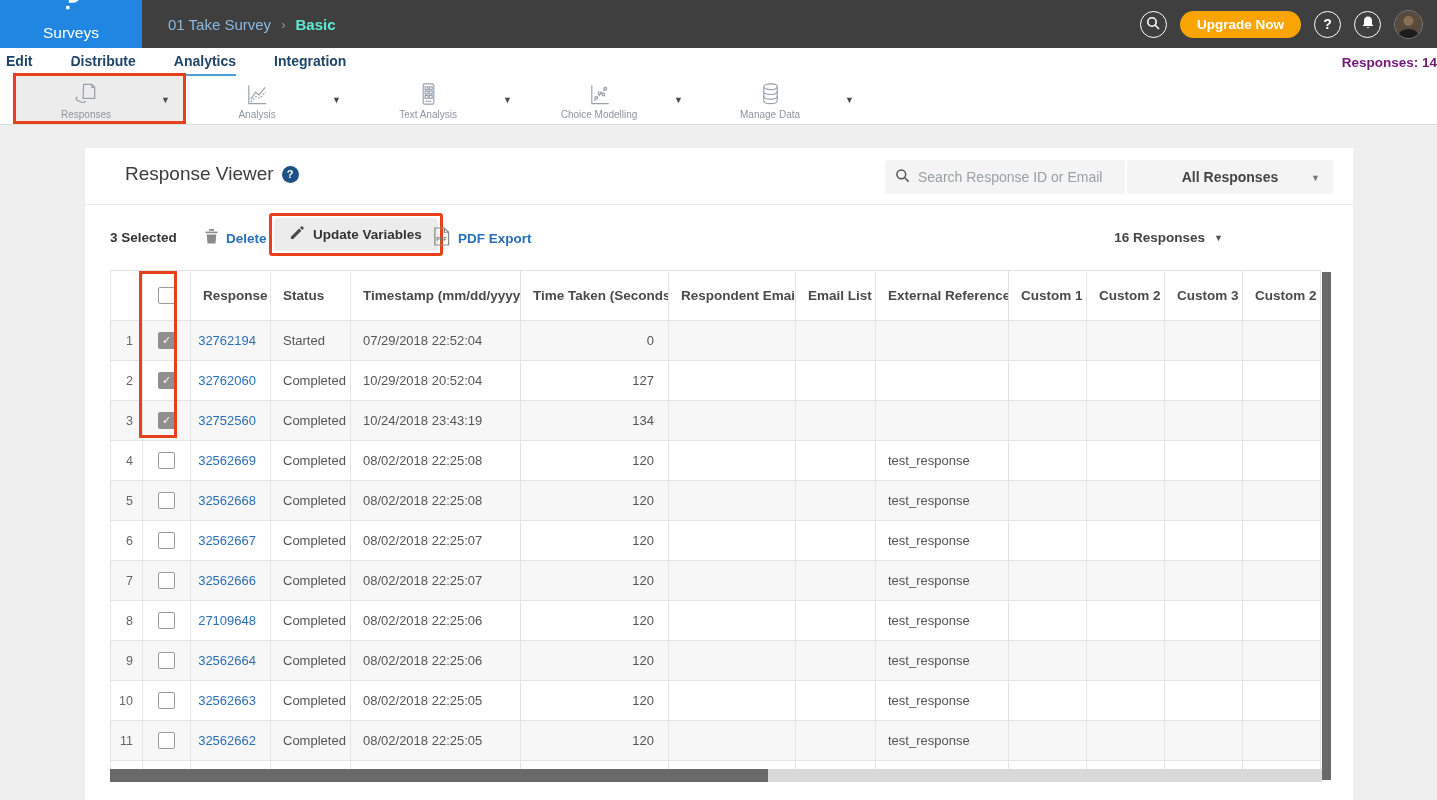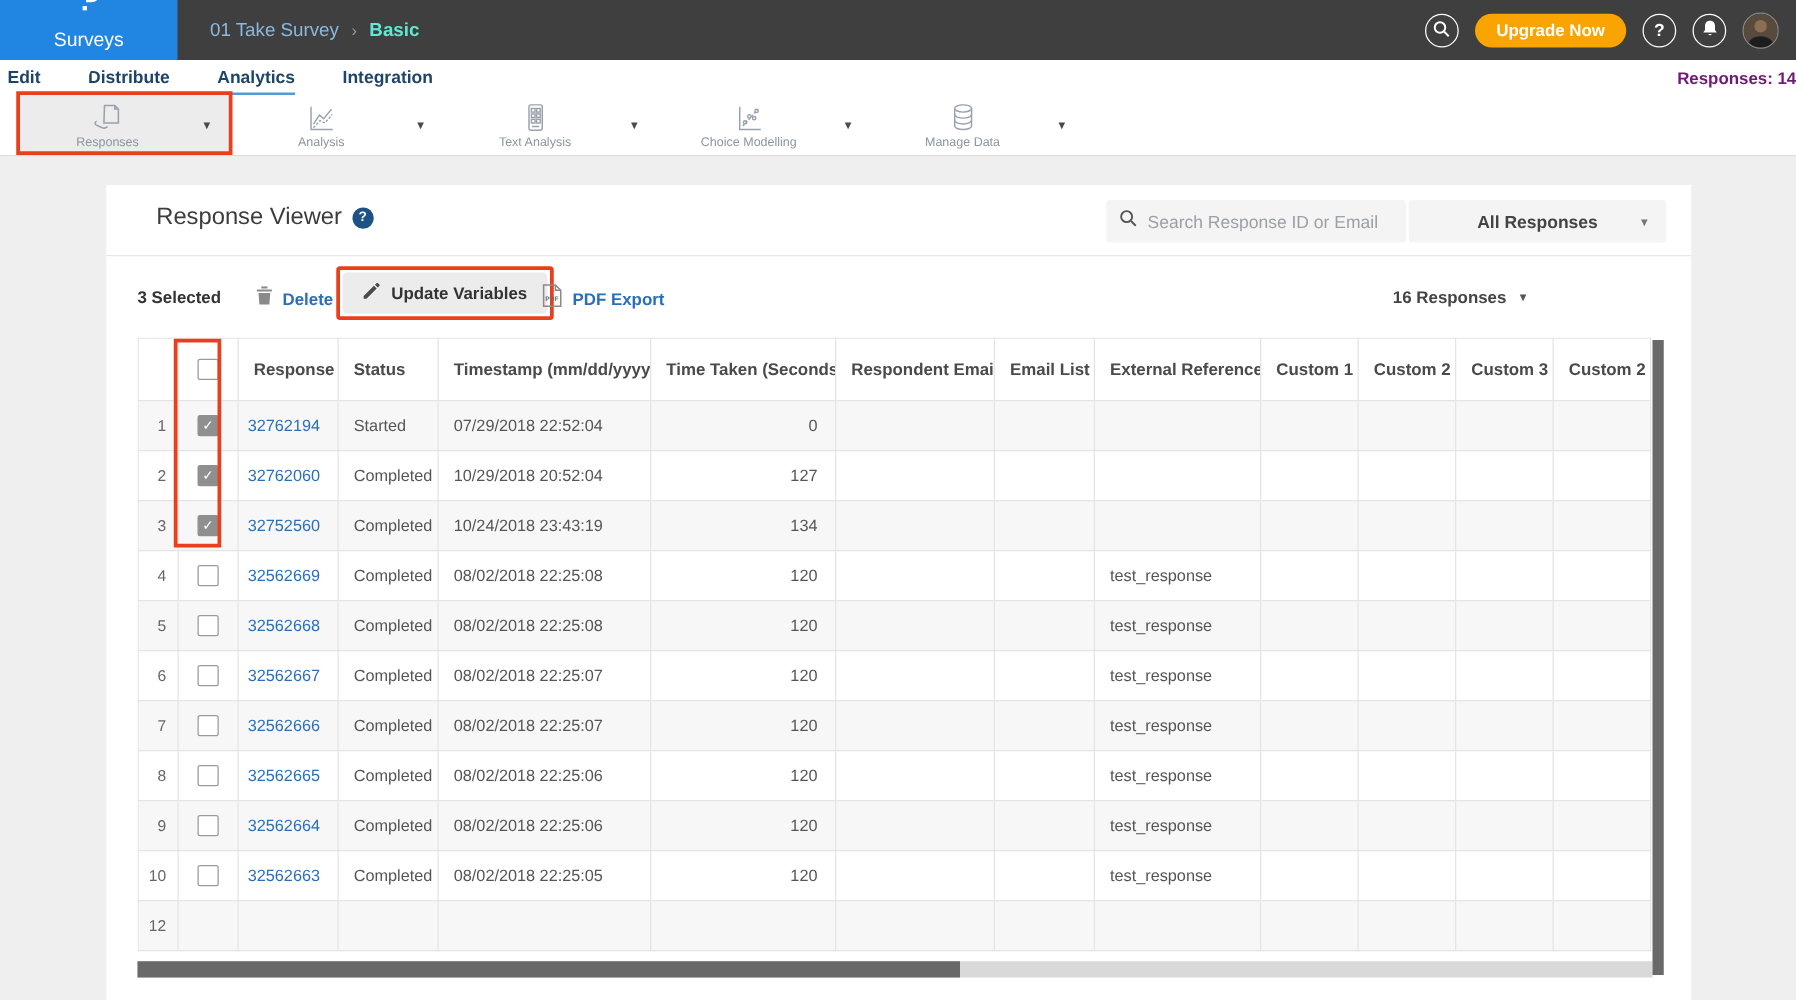--- a/index.html
+++ b/index.html
@@ -480,21 +480,21 @@
             <td class="cell-left"></td>
             <td class="cell-left"></td>
             <td class="cell-left"></td>
             <td class="cell-left"></td>
           </tr>
           <tr>
             <td class="cell-num">8</td>
             <td>
               <div class="cb"></div>
             </td>
-            <td class="cell-id"><span>32562665</span></td>
+            <td class="cell-id"><span>27109648</span></td>
             <td class="cell-left">Completed</td>
             <td class="cell-left">08/02/2018 22:25:06</td>
             <td class="cell-right">120</td>
             <td class="cell-left"></td>
             <td class="cell-left"></td>
             <td class="cell-left">test_response</td>
             <td class="cell-left"></td>
             <td class="cell-left"></td>
             <td class="cell-left"></td>
             <td class="cell-left"></td>
@@ -515,20 +515,37 @@
             <td class="cell-left"></td>
             <td class="cell-left"></td>
             <td class="cell-left"></td>
           </tr>
           <tr>
             <td class="cell-num">10</td>
             <td>
               <div class="cb"></div>
             </td>
             <td class="cell-id"><span>32562663</span></td>
+            <td class="cell-left">Completed</td>
+            <td class="cell-left">08/02/2018 22:25:05</td>
+            <td class="cell-right">120</td>
+            <td class="cell-left"></td>
+            <td class="cell-left"></td>
+            <td class="cell-left">test_response</td>
+            <td class="cell-left"></td>
+            <td class="cell-left"></td>
+            <td class="cell-left"></td>
+            <td class="cell-left"></td>
+          </tr>
+          <tr>
+            <td class="cell-num">11</td>
+            <td>
+              <div class="cb"></div>
+            </td>
+            <td class="cell-id"><span>32562662</span></td>
             <td class="cell-left">Completed</td>
             <td class="cell-left">08/02/2018 22:25:05</td>
             <td class="cell-right">120</td>
             <td class="cell-left"></td>
             <td class="cell-left"></td>
             <td class="cell-left">test_response</td>
             <td class="cell-left"></td>
             <td class="cell-left"></td>
             <td class="cell-left"></td>
             <td class="cell-left"></td>

